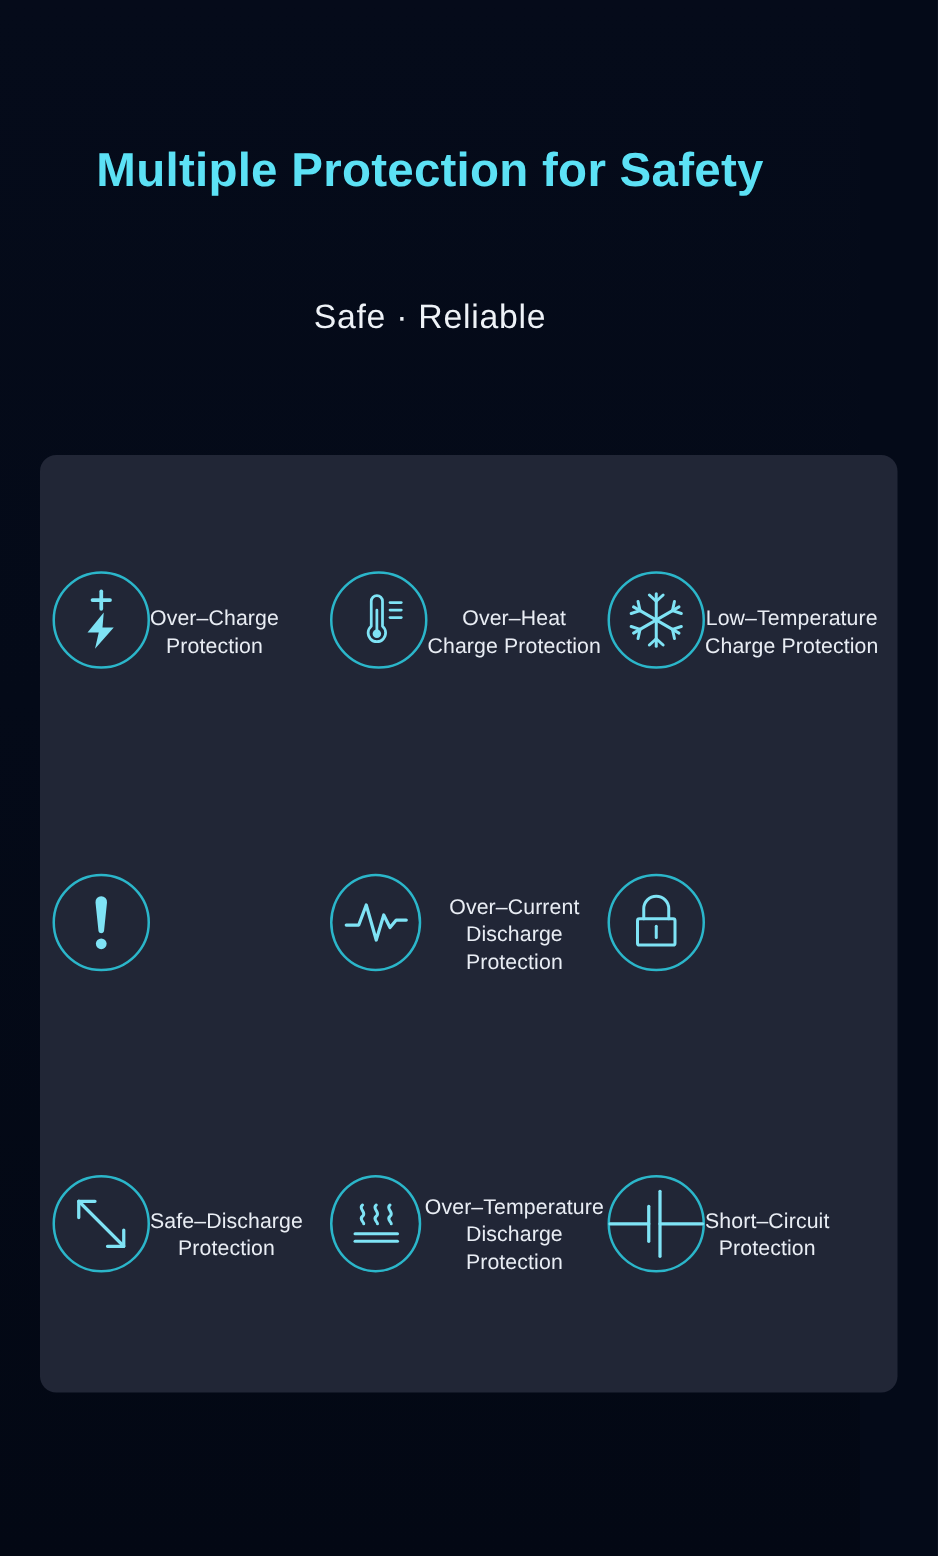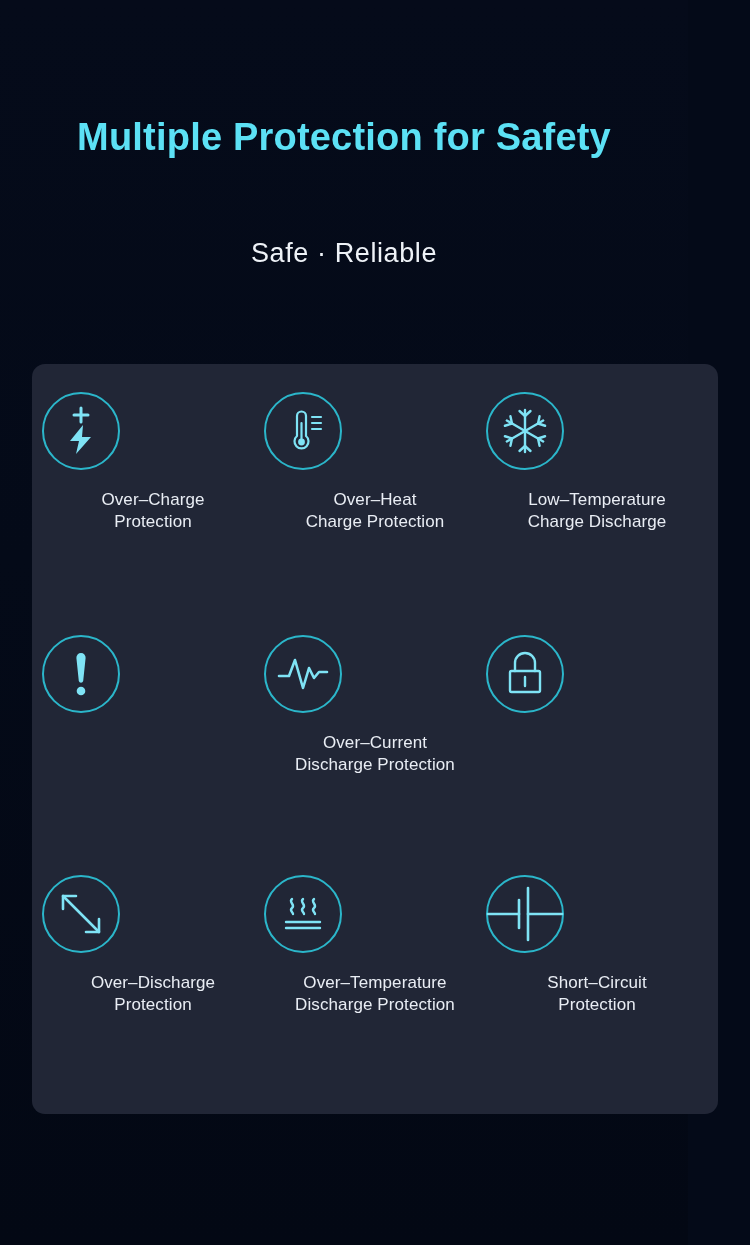--- a/index.html
+++ b/index.html
@@ -42,21 +42,22 @@
   }
   .grid {
     width:100%; height:100%;
     display:grid;
     grid-template-columns:repeat(3,1fr);
     grid-template-rows:repeat(3,1fr);
     padding:14px 10px 12px 10px;
   }
   .cell {
     display:flex;
-    flex-direction:column;
+    flex-direction:row;
+    align-items:center;
     justify-content:flex-start;
     padding-top:14px;
   }
   .cell-r1 { padding-top:14px; }
   .cell-r2 { padding-top:16px; }
   .cell-r3 { padding-top:14px; }
 
   .icon-circle {
     width:78px; height:78px;
     border-radius:50%;
@@ -150,21 +151,21 @@
                 <line x1="24" y1="3" x2="24" y2="45"></line>
                 <line x1="24" y1="9" x2="18.5" y2="4"></line>
                 <line x1="24" y1="9" x2="29.5" y2="4"></line>
                 <line x1="24" y1="39" x2="18.5" y2="44"></line>
                 <line x1="24" y1="39" x2="29.5" y2="44"></line>
               </g>
             </g>
           </svg>
         </div>
         <div class="caption">Low–Temperature
-Charge Discharge</div>
+Charge Protection</div>
       </div>
 
       <div class="cell cell-r2 row2">
         <div class="icon-circle">
           <svg width="22" height="46" viewBox="0 0 22 46">
             <path d="M11 2 a4.6 4.6 0 0 1 4.6 5 L13.2 30 a2.3 2.3 0 0 1 -4.4 0 L6.4 7 A4.6 4.6 0 0 1 11 2 Z" fill="#7fe3f5"></path>
             <circle cx="11" cy="40" r="4.3" fill="#7fe3f5"></circle>
           </svg>
         </div>
       </div>
@@ -194,21 +195,21 @@
       <div class="cell cell-r3 row3">
         <div class="icon-circle">
           <svg width="46" height="46" viewBox="0 0 46 46">
             <g fill="none" stroke="#7fe3f5" stroke-width="2.6" stroke-linecap="round" stroke-linejoin="round">
               <line x1="5" y1="5" x2="41" y2="41"></line>
               <polyline points="5,18 5,5 18,5"></polyline>
               <polyline points="41,28 41,41 28,41"></polyline>
             </g>
           </svg>
         </div>
-        <div class="caption">Over–Discharge
+        <div class="caption">Safe–Discharge
 Protection</div>
       </div>
 
       <div class="cell cell-r3 row3">
         <div class="icon-circle">
           <svg width="48" height="46" viewBox="0 0 48 46">
             <g fill="none" stroke="#7fe3f5" stroke-width="2.4" stroke-linecap="round">
               <path d="M13 8 c-4 3 4 6 0 9 c-3 2.4 1 4.5 1 6"></path>
               <path d="M24 8 c-4 3 4 6 0 9 c-3 2.4 1 4.5 1 6"></path>
               <path d="M35 8 c-4 3 4 6 0 9 c-3 2.4 1 4.5 1 6"></path>

